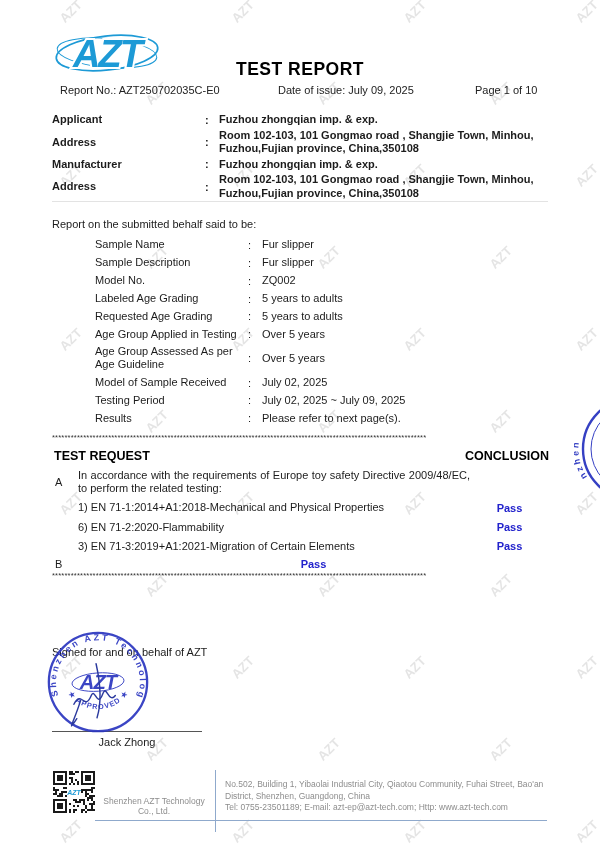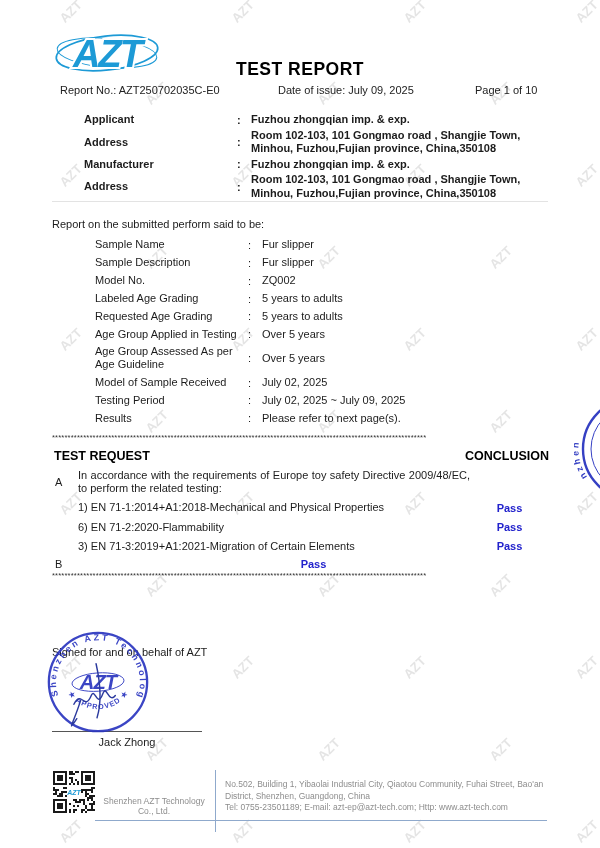--- a/index.html
+++ b/index.html
@@ -19,21 +19,21 @@
   .meta .m-mid{position:absolute;left:278px;}
   .meta .m-right{position:absolute;left:475px;}
 
   
   .parties{position:absolute;left:52px;top:112px;width:496px;}
   .faint-line{position:absolute;left:52px;top:201px;width:496px;border-top:1px solid #e3e3e3;}
   .row{display:flex;align-items:center;}
   .row .lab{width:153px;flex:none;line-height:13px;}
   .row .col{width:14px;flex:none;text-align:left;}
   .row .val{flex:1;line-height:13.5px;}
-  .parties .row{font-size:11px;font-weight:700;padding:1px 0;margin-left:32px;}
+  .parties .row{font-size:11px;font-weight:700;padding:1px 0;}
   .samples-intro{position:absolute;left:52px;top:218px;font-size:11px;}
   .samples{position:absolute;left:52px;top:236px;width:496px;margin-left:43px;}
   .samples .row{font-size:11px;padding:2.2px 0;}
 
   .sep{position:absolute;left:52px;width:496px;font-size:7.5px;letter-spacing:.2px;white-space:nowrap;overflow:hidden;color:#333;}
   .sep1{top:433px;}
   .sep2{top:571px;}
 
   
   .test-request{position:absolute;left:52px;top:447px;width:497px;}
@@ -145,21 +145,21 @@
         <span class="val">Fuzhou zhongqian imp. &amp; exp.</span>
       </div>
       <div class="row">
         <span class="lab">Address</span>
           <span class="col">:</span>
         <span class="val">Room 102-103, 101 Gongmao road , Shangjie Town, Minhou, Fuzhou,Fujian province, China,350108</span>
       </div>
     </div>
     <div class="faint-line"></div>
 
-    <div class="samples-intro">Report on the submitted perform said to be:</div>
+    <div class="samples-intro">Report on the submitted behalf said to be:</div>
     <div class="samples">
       <div class="row">
           <span class="lab">Sample Name</span>
           <span class="col">:</span>
           <span class="val">Fur slipper</span>
         </div>
       <div class="row">
           <span class="lab">Sample Description</span>
           <span class="col">:</span>
           <span class="val">Fur slipper</span>

